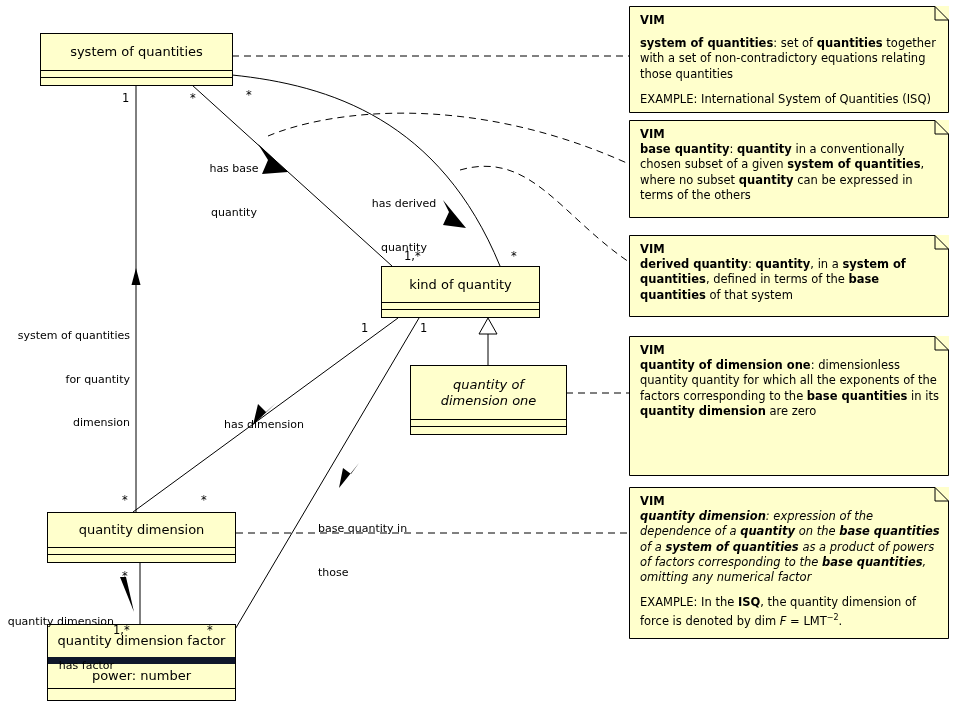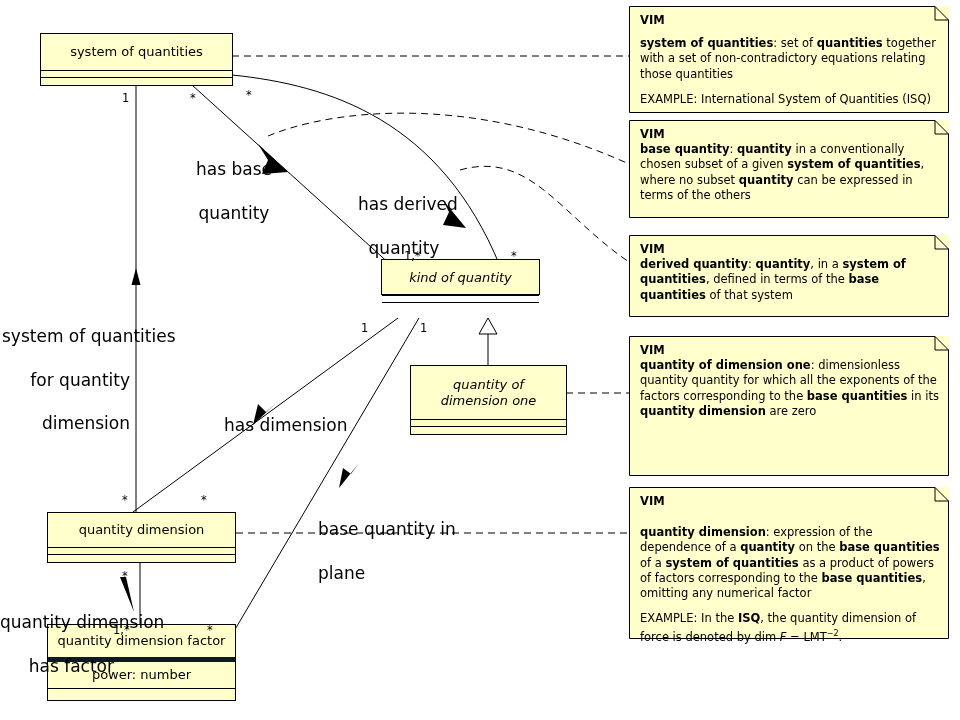--- a/index.html
+++ b/index.html
@@ -6,36 +6,36 @@
   body{width:960px;height:720px;position:relative;overflow:hidden;
        font-family:"DejaVu Sans","Liberation Sans",sans-serif;color:#000;}
   #canvas{position:absolute;left:0;top:0;width:960px;height:720px;}
   svg.layer{position:absolute;left:0;top:0;width:960px;height:720px;overflow:visible;}
 
   
   .uml-class{position:absolute;border:1px solid #000;background:#ffffcc;box-sizing:border-box;}
   .uml-class .cname{display:flex;align-items:center;justify-content:center;
       text-align:center;font-size:13px;line-height:16px;padding:4px 6px;box-sizing:border-box;}
   .uml-class .attrline{display:flex;align-items:center;justify-content:center;
-      text-align:center;font-size:13px;line-height:16px;border-top:5px solid #0f172a;
+      text-align:center;font-size:13px;line-height:16px;border-top:7px solid #0f172a;
       padding:4px 6px;box-sizing:border-box;}
   .uml-class .comp{border-top:1px solid #000;height:7px;box-sizing:border-box;}
 
   
   .note{position:absolute;background:#ffffcc;box-sizing:border-box;
         font-size:11.5px;line-height:15.2px;padding:7px 9px 8px 11px;}
   .note .np{margin:0 0 0 0;}
   .note .np + .np{margin-top:10px;}
   .note b{font-weight:bold;}
   .note i{font-style:italic;}
   .note sup{font-size:8px;vertical-align:super;}
   .note-svg{position:absolute;left:0;top:0;overflow:visible;}
 
   
-  .lbl{position:absolute;font-size:17px;line-height:14.5px;white-space:pre;}
+  .lbl{position:absolute;font-size:11px;line-height:14.5px;white-space:pre;}
   .lbl.r{text-align:right;}
   .lbl.c{text-align:center;}
   .mult{position:absolute;font-size:11.5px;line-height:12px;white-space:pre;}
 </style>
 </head>
 <body>
 
 <div id="canvas">
 
   <svg class="layer" viewBox="0 0 960 720" xmlns="http://www.w3.org/2000/svg">
@@ -97,21 +97,21 @@
       <line x1="236" y1="533" x2="629" y2="533" stroke="#000" stroke-width="1" stroke-dasharray="7,5"></line>
     </g>
   </svg>
 
   <div class="uml-class" style="left:40px;top:33px;width:193px;height:53px;">
     <div class="cname" style="height:36px;">system of quantities</div>
     <div class="comp"></div>
     <div class="comp"></div>
   </div>
 
-  <div class="uml-class" style="left:381px;top:259px;width:159px;height:36px;font-style:italic;">
+  <div class="uml-class" style="left:381px;top:266px;width:159px;height:52px;">
     <div class="cname" style="height:35px;">kind of quantity</div>
     <div class="comp"></div>
     <div class="comp"></div>
   </div>
 
   <div class="uml-class" style="left:410px;top:365px;width:157px;height:70px;">
     <div class="cname" style="height:53px;flex-direction:column;font-style:italic;">
       <span>quantity of</span>
       <span>dimension one</span>
     </div>
@@ -162,21 +162,21 @@
     <div>for quantity</div>
     <div>dimension</div>
   </div>
 
   <div class="lbl" style="left:224px;top:389px;">
     <div>has dimension</div>
   </div>
 
   <div class="lbl" style="left:318px;top:493px;">
     <div>base quantity in</div>
-    <div>plane</div>
+    <div>those</div>
   </div>
 
   <div class="lbl r" style="left:0px;top:586px;width:114px;">
     <div>quantity dimension</div>
     <div>has factor</div>
   </div>
 
   <div class="note" style="left:629px;top:6px;width:320px;height:107px;">
     <svg class="note-svg" width="320" height="107" viewBox="0 0 320 107">
       <path d="M0.5,0.5 L306,0.5 L319.5,14 L319.5,106.5 L0.5,106.5 Z" fill="#ffffcc" stroke="#000" stroke-width="1"></path>
@@ -222,18 +222,18 @@
     </div>
   </div>
 
   <div class="note" style="left:629px;top:487px;width:320px;height:152px;">
     <svg class="note-svg" width="320" height="152" viewBox="0 0 320 152">
       <path d="M0.5,0.5 L306,0.5 L319.5,14 L319.5,151.5 L0.5,151.5 Z" fill="#ffffcc" stroke="#000" stroke-width="1"></path>
       <path d="M306,0.5 L306,14 L319.5,14" fill="none" stroke="#000" stroke-width="1"></path>
     </svg>
     <div style="position:relative;">
       <div class="np"><b>VIM</b></div>
-      <div class="np" style="margin-top:16px;"><b>quantity dimension</b>: expression of the dependence of a <b>quantity</b> on the <b>base quantities</b> of a <b>system of quantities</b> as a product of powers of factors corresponding to the <b>base quantities</b>, omitting any numerical factor</div>
+      <div class="np" style="margin-top:0;font-style:italic;"><b>quantity dimension</b>: expression of the dependence of a <b>quantity</b> on the <b>base quantities</b> of a <b>system of quantities</b> as a product of powers of factors corresponding to the <b>base quantities</b>, omitting any numerical factor</div>
       <div class="np">EXAMPLE: In the <b>ISQ</b>, the quantity dimension of force is denoted by dim <i>F</i> = LMT<sup>−2</sup>.</div>
     </div>
   </div>
 
 </div>
 
 </body></html>

